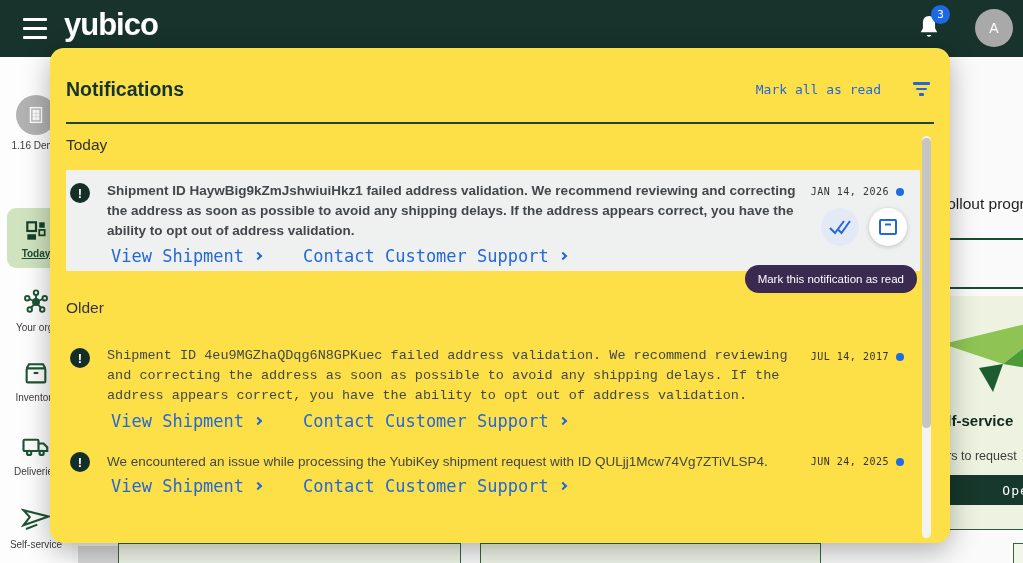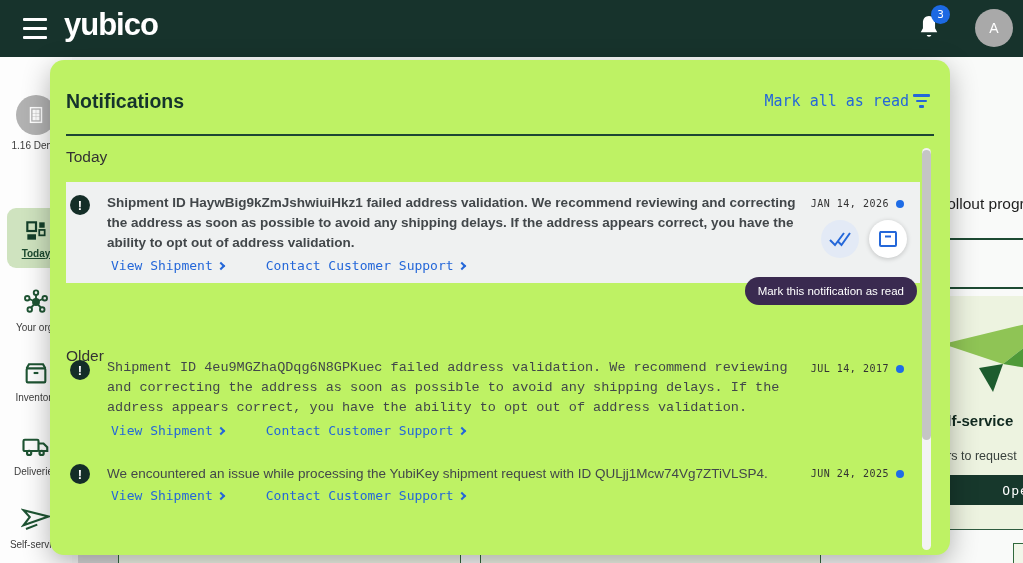--- a/index.html
+++ b/index.html
@@ -34,44 +34,44 @@
   .card-title { position:absolute; left:857px; top:355px; font-size:15px; font-weight:bold; color:#10291f; white-space:nowrap; }
   .card-text { position:absolute; left:855px; top:392px; font-size:12.5px; color:#38403c; white-space:nowrap; }
   .open-btn { position:absolute; left:863px; top:418px; width:170px; height:30px; background:#17382c; color:#fff; font-size:13px; display:flex; align-items:center; justify-content:center; letter-spacing:1px; border:none; cursor:pointer; }
   .bbox { position:absolute; top:486px; height:30px; background:#f1f6e9; border:1px solid #31693c; }
   .bbox1 { left:46px; width:343px; }
   .bbox2 { left:408px; width:341px; }
   .bbox3 { left:941px; right:-2px; bottom:-2px; height:auto; }
   .gray-strip { position:absolute; left:6px; top:489px; width:40px; bottom:0; background:#d9d9d9; }
 
   
-  .panel { position:absolute; left:50px; top:60px; width:900px; height:495px; background:#bef264; border-radius:14px; box-shadow:0 8px 28px rgba(0,0,0,.3); z-index:10; }
+  .panel { position:absolute; left:50px; top:48px; width:900px; height:495px; background:#fde047; border-radius:14px; box-shadow:0 8px 28px rgba(0,0,0,.3); z-index:10; }
   .panel-h { position:absolute; left:16px; right:16px; top:24px; height:34px; display:flex; align-items:center; }
   .panel-title { font-size:19.5px; font-weight:bold; color:#15332c; }
   .spacer { flex:1; }
-  .mark-all { font-size:15px; color:#2467d9; cursor:pointer; }
+  .mark-all { font-size:13px; color:#2467d9; cursor:pointer; margin-right:28px; }
   .filter-btn { display:flex; flex-direction:column; align-items:center; gap:3px; padding:4px; cursor:pointer; }
   .filter-btn i { display:block; height:2.5px; background:#2467d9; border-radius:1px; }
   .filter-btn .f1 { width:17px; } .filter-btn .f2 { width:11px; } .filter-btn .f3 { width:5px; }
   .divider { position:absolute; left:16px; right:16px; top:74px; height:2px; background:#1d4634; }
 
   .sec { position:absolute; left:16px; font-size:15.5px; color:#333; }
-  .sec-today { top:88px; } .sec-older { top:251px;margin-top:36px; }
+  .sec-today { top:88px; } .sec-older { top:251px; }
 
   .notif { position:absolute; left:16px; width:854px; }
   .n1 { top:122px; height:101px; background:#eff1f1; }
   .n2 { top:287px; height:100px; }
   .n3 { top:394px; height:62px; }
   .n-ico { position:absolute; left:4px; top:13px; width:20px; height:20px; border-radius:50%; background:#142e28; color:#fff; font-weight:bold; font-size:13px; display:flex; align-items:center; justify-content:center; }
   .n3 .n-ico { top:10px; }
   .n-text { position:absolute; left:41px; top:11px; font-size:13.5px; line-height:20px; color:#42474a; }
   .n1 .n-text { width:706px;font-weight:bold; } .n2 .n-text { width:696px;font-family:Liberation Mono, monospace; } .n3 .n-text { width:780px; top:10px; }
   .n-links { position:absolute; left:45px; display:flex; gap:42px; }
   .n1 .n-links, .n2 .n-links { top:76px; } .n3 .n-links { top:34px; }
-  .nlink { display:inline-flex; align-items:center; gap:5px; font-size:13px; color:#2467d9; cursor:pointer; }
+  .nlink { display:inline-flex; align-items:center; gap:11px; font-size:17px; color:#2467d9; cursor:pointer; }
   .chev { width:6px; height:6px; border-top:2px solid currentColor; border-right:2px solid currentColor; transform:rotate(45deg); display:inline-block; }
   .n-meta { position:absolute; right:16px; top:16px; display:flex; align-items:center; gap:7px; }
   .n3 .n-meta { top:14px; }
   .n-date { font-size:10px; letter-spacing:.5px; color:#333; }
   .dot { width:8px; height:8px; border-radius:50%; background:#1e6ce6; }
   .n-actions { position:absolute; right:13px; top:38px; display:flex; gap:10px; }
   .act { width:38px; height:38px; border-radius:50%; display:flex; align-items:center; justify-content:center; cursor:pointer; }
   .act-read { background:#e3eaf6; }
   .act-archive { background:#fff; box-shadow:0 1px 5px rgba(0,0,0,.2); }
 

